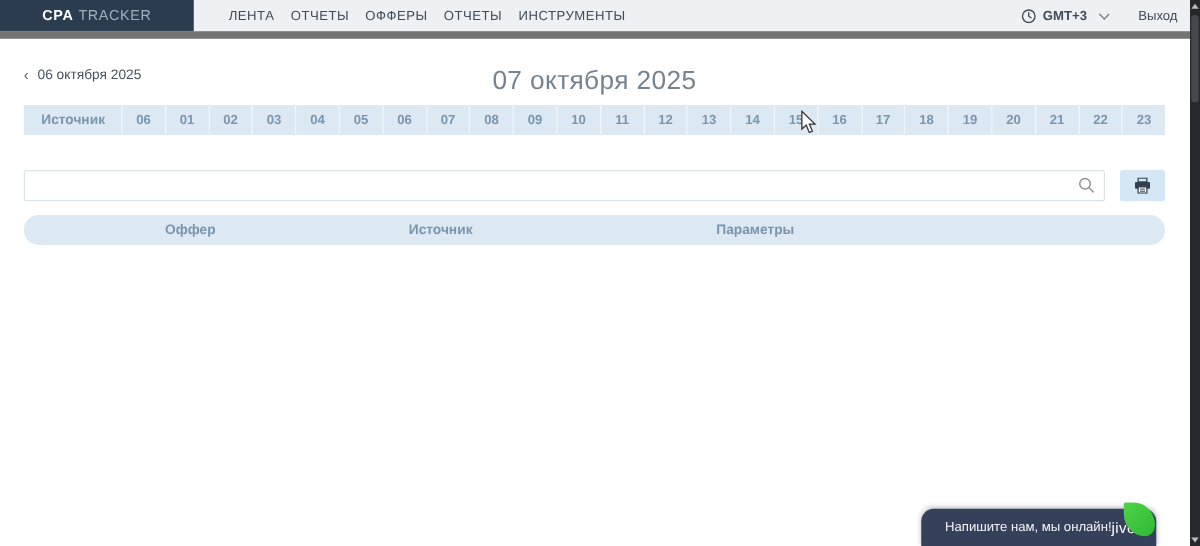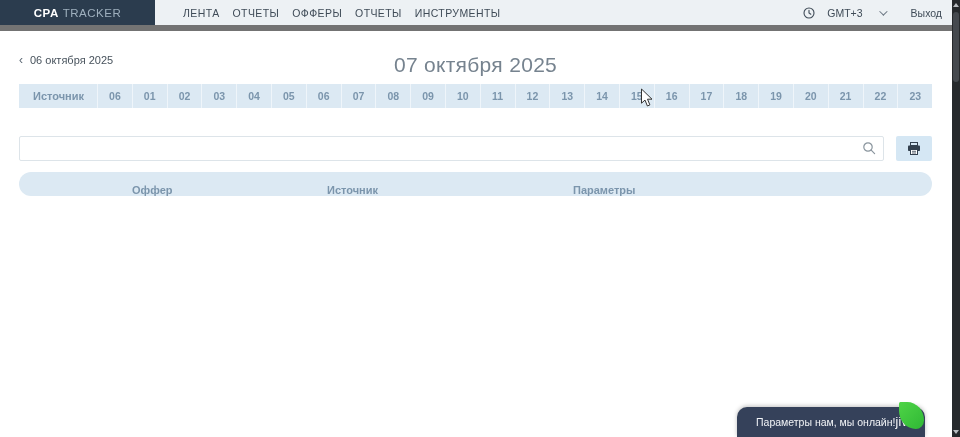--- a/index.html
+++ b/index.html
@@ -22,21 +22,21 @@
   .logo-primary { font-weight:700; color:#ffffff; }
   .logo-secondary { font-weight:400; color:#9fb0be; margin-left:4px; }
   .nav-menu { display:flex; align-items:center; gap:13px; padding-left:28px; }
   .nav-item {
     font-size:10.5px; font-weight:500; color:#3f4b57; letter-spacing:.4px;
     cursor:pointer; white-space:nowrap;
   }
   .nav-right {
     margin-left:auto; display:flex; align-items:center; padding-right:18px;
   }
-  .tz-group { display:flex; align-items:center; gap:12px; cursor:pointer; }
+  .tz-group { display:flex; align-items:center; gap:5px; cursor:pointer;font-weight:bold; }
   .tz-label { font-size:10.5px; color:#3f4b57; }
   .chevron-down {
     width:6px; height:6px; border-right:1.5px solid #6b7682; border-bottom:1.5px solid #6b7682;
     transform:rotate(45deg) translateY(-2px); margin-left:4px;
   }
   .logout-link { font-size:10.5px; color:#3f4b57; margin-left:26px; cursor:pointer; }
 
   
   .content { padding:0 28px 0 19px; }
   .date-row { position:relative; margin-top:10px; height:34px; }
@@ -72,21 +72,21 @@
     background:#fff; padding:0 28px 0 8px; font-size:11px; color:#3f4b57; outline:none;
   }
   .search-icon { position:absolute; right:8px; top:5px; width:14px; height:14px; }
   .print-button {
     width:36px; height:25px; background:#d5e7f4; border:none; border-radius:2px;
     display:flex; align-items:center; justify-content:center; cursor:pointer;
   }
 
   
   .table-head {
-    margin-top:11px; height:24px; background:#dce9f3; display:flex; align-items:flex-end;border-radius:12px;
+    margin-top:11px; height:24px; background:#dce9f3; display:flex; align-items:center;border-radius:12px;
   }
   .tbl-col {
     display:flex; align-items:center; padding-left:8px;
     font-size:11px; font-weight:700; color:#7b95ac; white-space:nowrap;
   }
   .tbl-col:nth-child(1) { width:105px; }
   .tbl-col:nth-child(2) { width:195px; }
   .tbl-col:nth-child(3) { width:246px; }
   .tbl-col:nth-child(4) { width:300px; }
   .tbl-col:nth-child(5) { flex:1; justify-content:flex-end; padding-right:12px; }
@@ -209,21 +209,21 @@
 
   <div class="tbl-col"></div>
       <div class="tbl-col">Оффер</div>
       <div class="tbl-col">Источник</div>
       <div class="tbl-col">Параметры</div>
     </div>
 
 </div>
 
 <div class="chat-widget">
-  <span class="chat-message">Параметры нам, мы онлайн!</span>
+  <span class="chat-message">Напишите нам, мы онлайн!</span>
   <span class="chat-brand">jivo</span>
   <div class="chat-leaf"></div>
 </div>
 
 <div class="scrollbar">
   <div class="sb-arrow up"></div>
   <div class="sb-thumb"></div>
   <div class="sb-arrow down"></div>
 </div>
 

